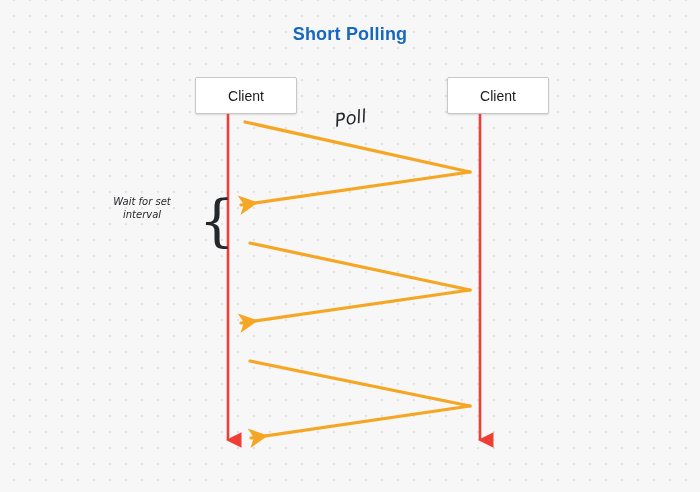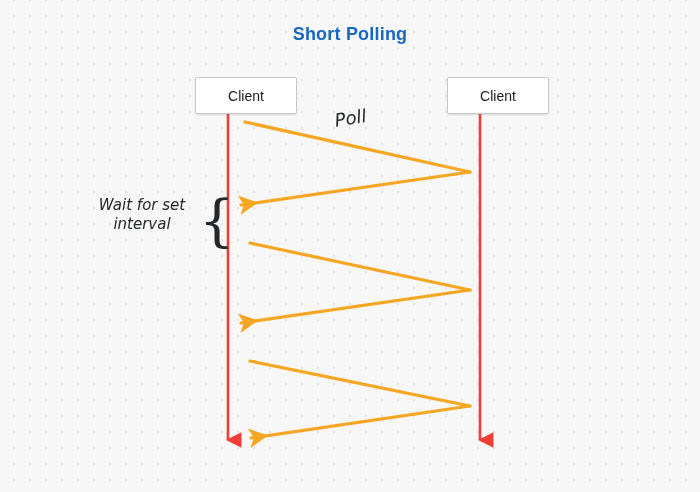--- a/index.html
+++ b/index.html
@@ -74,21 +74,21 @@
   #label-poll {
     left: 333px;
     top: 110px;
     font-size: 18px;
     transform: rotate(-9deg);
     transform-origin: left top;
   }
   #label-wait {
     left: 86px;
     top: 196px;
-    font-size: 15px;
+    font-size: 10px;
     width: 112px;
     text-align: center;
   }
   #brace-wait {
     left: 199px;
     top: 186px;
     font-size: 56px;
     font-style: normal;
     font-weight: 300;
     color: #25282b;

